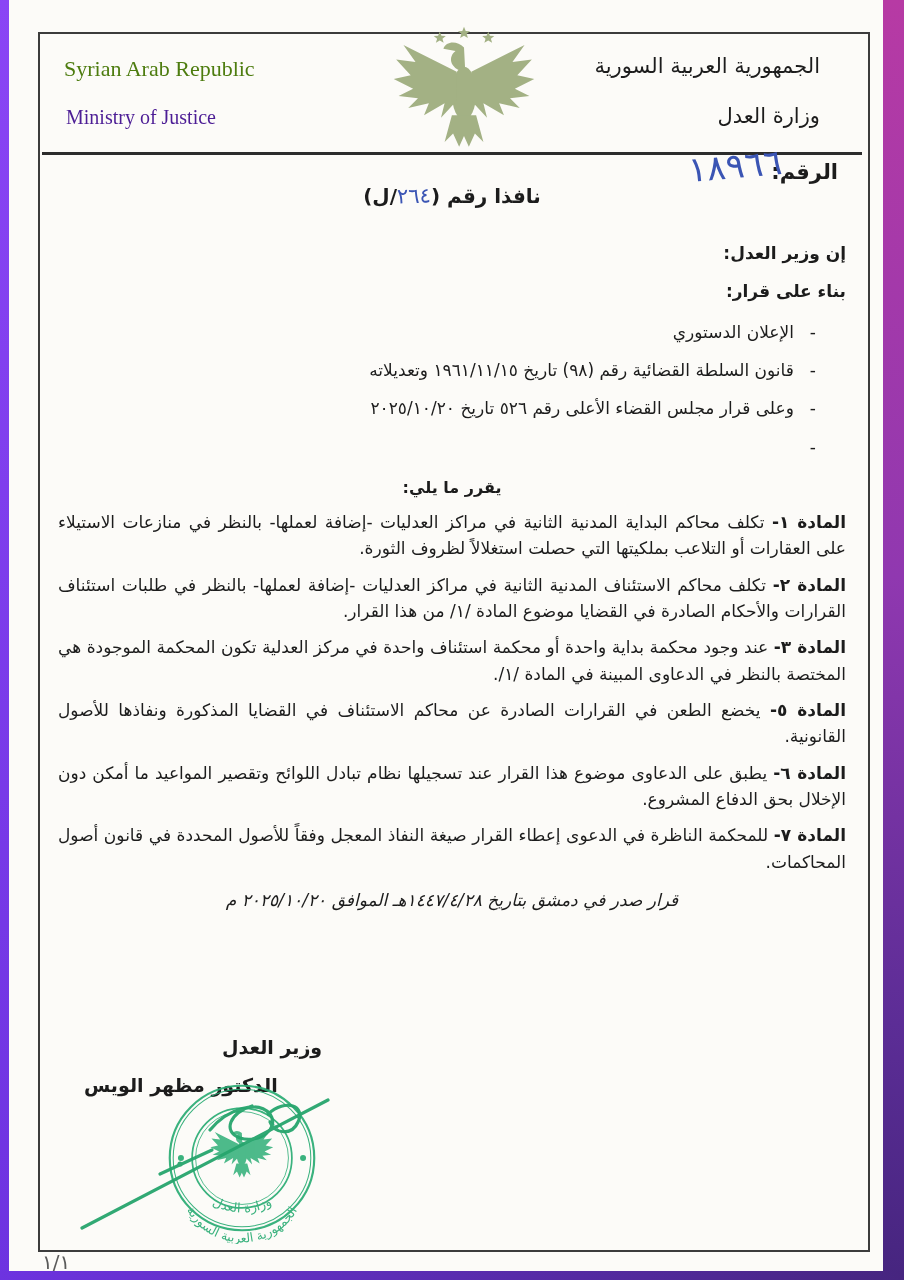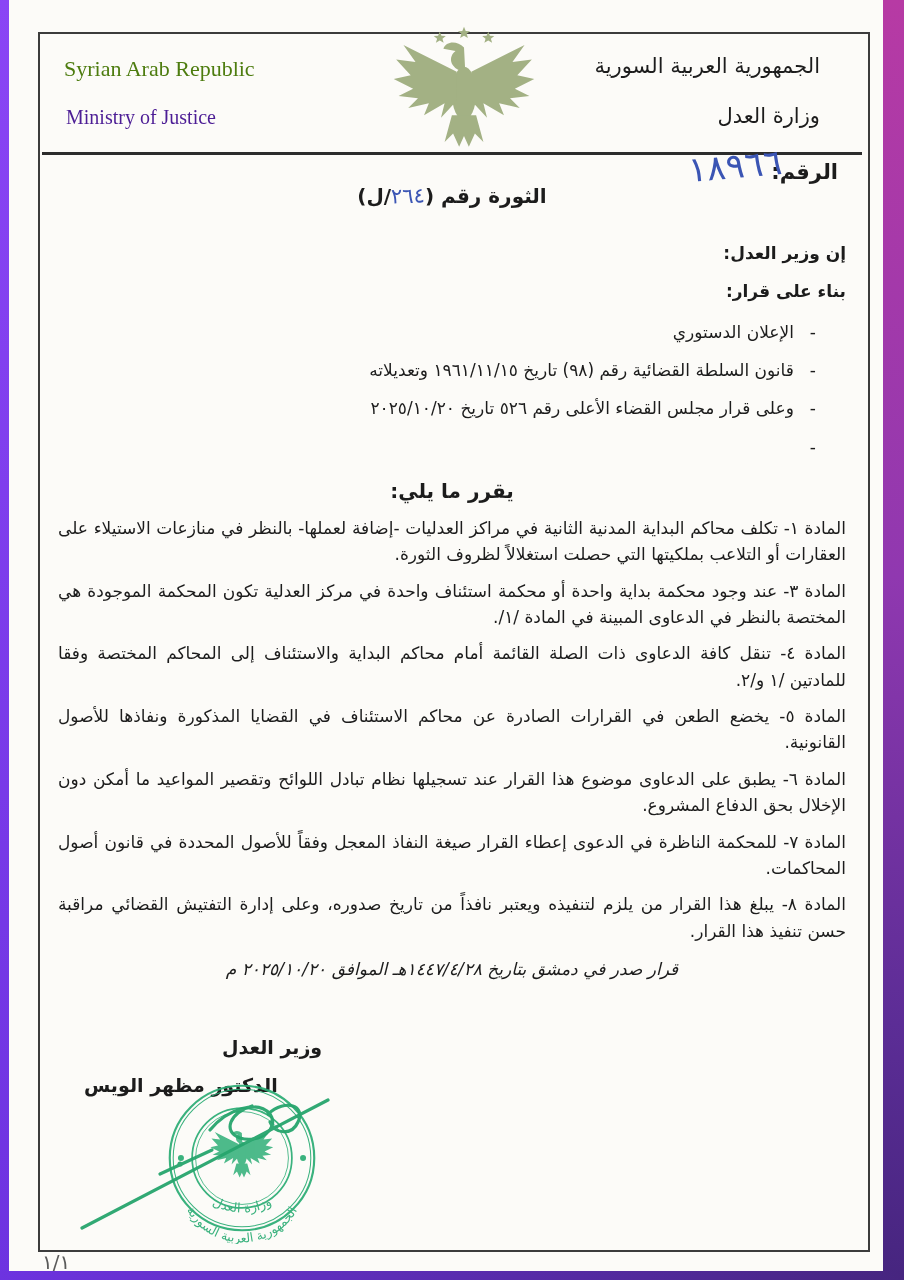--- a/index.html
+++ b/index.html
@@ -29,23 +29,23 @@
   .ref-number{position:absolute;right:122px;top:146px;font-size:35px;color:#3b55b4;letter-spacing:5px;transform:rotate(-5deg);direction:rtl;}
   
   .decree-title{position:absolute;left:0;right:0;top:184px;text-align:center;font-size:20px;font-weight:bold;direction:rtl;}
   .decree-title .hand{color:#3b55b4;font-weight:normal;display:inline-block;transform:rotate(-2deg);font-size:21px;}
   
   .body-flow{position:absolute;left:58px;right:58px;top:240px;direction:rtl;font-size:17px;line-height:1.55;}
   .opening{font-weight:bold;margin-bottom:12px;text-align:right;}
   .basis{font-weight:bold;margin-bottom:8px;}
   .bullet{display:flex;gap:16px;padding:6px 30px 6px 0;}
   .bullet .dash{flex:0 0 auto;}
-  .operative{text-align:center;font-weight:bold;font-size:20px;margin:10px 0 8px;}
+  .operative{text-align:center;font-weight:bold;font-size:16px;margin:10px 0 8px;}
   .article{margin-bottom:10px;text-align:justify;}
-  .article .lbl{font-weight:normal;}
+  .article .lbl{font-weight:bold;}
   .date-line{text-align:center;margin-top:12px;font-style:italic;}
   
   .minister-title{position:absolute;left:222px;top:1036px;font-size:19px;font-weight:bold;direction:rtl;z-index:6;}
   .minister-name{position:absolute;left:84px;top:1074px;font-size:19px;font-weight:bold;direction:rtl;z-index:6;}
   .stamp{position:absolute;left:156px;top:1072px;width:172px;height:172px;z-index:7;opacity:0.92;}
   .sig{position:absolute;left:60px;top:1056px;width:350px;height:210px;z-index:8;}
   .page-number{position:absolute;left:42px;top:1250px;font-size:20px;color:#5a5a5a;direction:rtl;}
 </style>
 </head>
 <body>
@@ -81,21 +81,21 @@
     <polygon points="80,8 81.4,11.4 85,11.6 82.2,13.8 83.2,17.2 80,15.3 76.8,17.2 77.8,13.8 75,11.6 78.6,11.4"></polygon>
     <use href="#eagle-shape" transform="translate(0,13)"></use>
   </g>
 </svg>
 
 <div class="header-rule"></div>
 
 <div class="ref-label">الرقم:</div>
 <div class="ref-number">١٨٩٦٦</div>
 
-<div class="decree-title"><span>الثورة رقم (</span><span class="hand">٢٦٤</span><span>/ل)</span></div>
+<div class="decree-title"><span>نافذا رقم (</span><span class="hand">٢٦٤</span><span>/ل)</span></div>
 
 <div class="body-flow">
   <div class="opening">إن وزير العدل:</div>
   <div class="basis">بناء على قرار:</div>
 
   <div class="bullet">
     <span class="dash">-</span>
     <span>الإعلان الدستوري</span>
   </div>
   <div class="bullet">
@@ -106,26 +106,25 @@
     <span class="dash">-</span>
     <span>وعلى قرار مجلس القضاء الأعلى رقم ٥٢٦ تاريخ ٢٠٢٥/١٠/٢٠</span>
   </div>
   <div class="bullet">
     <span class="dash">-</span>
   </div>
 
   <div class="operative">يقرر ما يلي:</div>
 
   <div class="article"><span class="lbl">المادة ١-</span> <span>تكلف محاكم البداية المدنية الثانية في مراكز العدليات -إضافة لعملها- بالنظر في منازعات الاستيلاء على العقارات أو التلاعب بملكيتها التي حصلت استغلالاً لظروف الثورة.</span></div>
+  <div class="article"><span class="lbl">المادة ٢-</span> <span>تكلف محاكم الاستئناف المدنية الثانية في مراكز العدليات -إضافة لعملها- بالنظر في طلبات استئناف القرارات والأحكام الصادرة في القضايا موضوع المادة /١/ من هذا القرار.</span></div>
   <div class="article"><span class="lbl">المادة ٣-</span> <span>عند وجود محكمة بداية واحدة أو محكمة استئناف واحدة في مركز العدلية تكون المحكمة الموجودة هي المختصة بالنظر في الدعاوى المبينة في المادة /١/.</span></div>
-  <div class="article"><span class="lbl">المادة ٤-</span> <span>تنقل كافة الدعاوى ذات الصلة القائمة أمام محاكم البداية والاستئناف إلى المحاكم المختصة وفقا للمادتين /١ و/٢.</span></div>
   <div class="article"><span class="lbl">المادة ٥-</span> <span>يخضع الطعن في القرارات الصادرة عن محاكم الاستئناف في القضايا المذكورة ونفاذها للأصول القانونية.</span></div>
   <div class="article"><span class="lbl">المادة ٦-</span> <span>يطبق على الدعاوى موضوع هذا القرار عند تسجيلها نظام تبادل اللوائح وتقصير المواعيد ما أمكن دون الإخلال بحق الدفاع المشروع.</span></div>
   <div class="article"><span class="lbl">المادة ٧-</span> <span>للمحكمة الناظرة في الدعوى إعطاء القرار صيغة النفاذ المعجل وفقاً للأصول المحددة في قانون أصول المحاكمات.</span></div>
-  <div class="article"><span class="lbl">المادة ٨-</span> <span>يبلغ هذا القرار من يلزم لتنفيذه ويعتبر نافذاً من تاريخ صدوره، وعلى إدارة التفتيش القضائي مراقبة حسن تنفيذ هذا القرار.</span></div>
 
   <div class="date-line">قرار صدر في دمشق بتاريخ ١٤٤٧/٤/٢٨هـ الموافق ٢٠٢٥/١٠/٢٠ م</div>
 </div>
 
 <div class="minister-title">وزير العدل</div>
 <div class="minister-name">الدكتور مظهر الويس</div>
 
 <svg class="stamp" viewBox="0 0 200 200">
   <g stroke="#2aac74" fill="none">
     <circle cx="100" cy="100" r="84" stroke-width="2.5"></circle>

